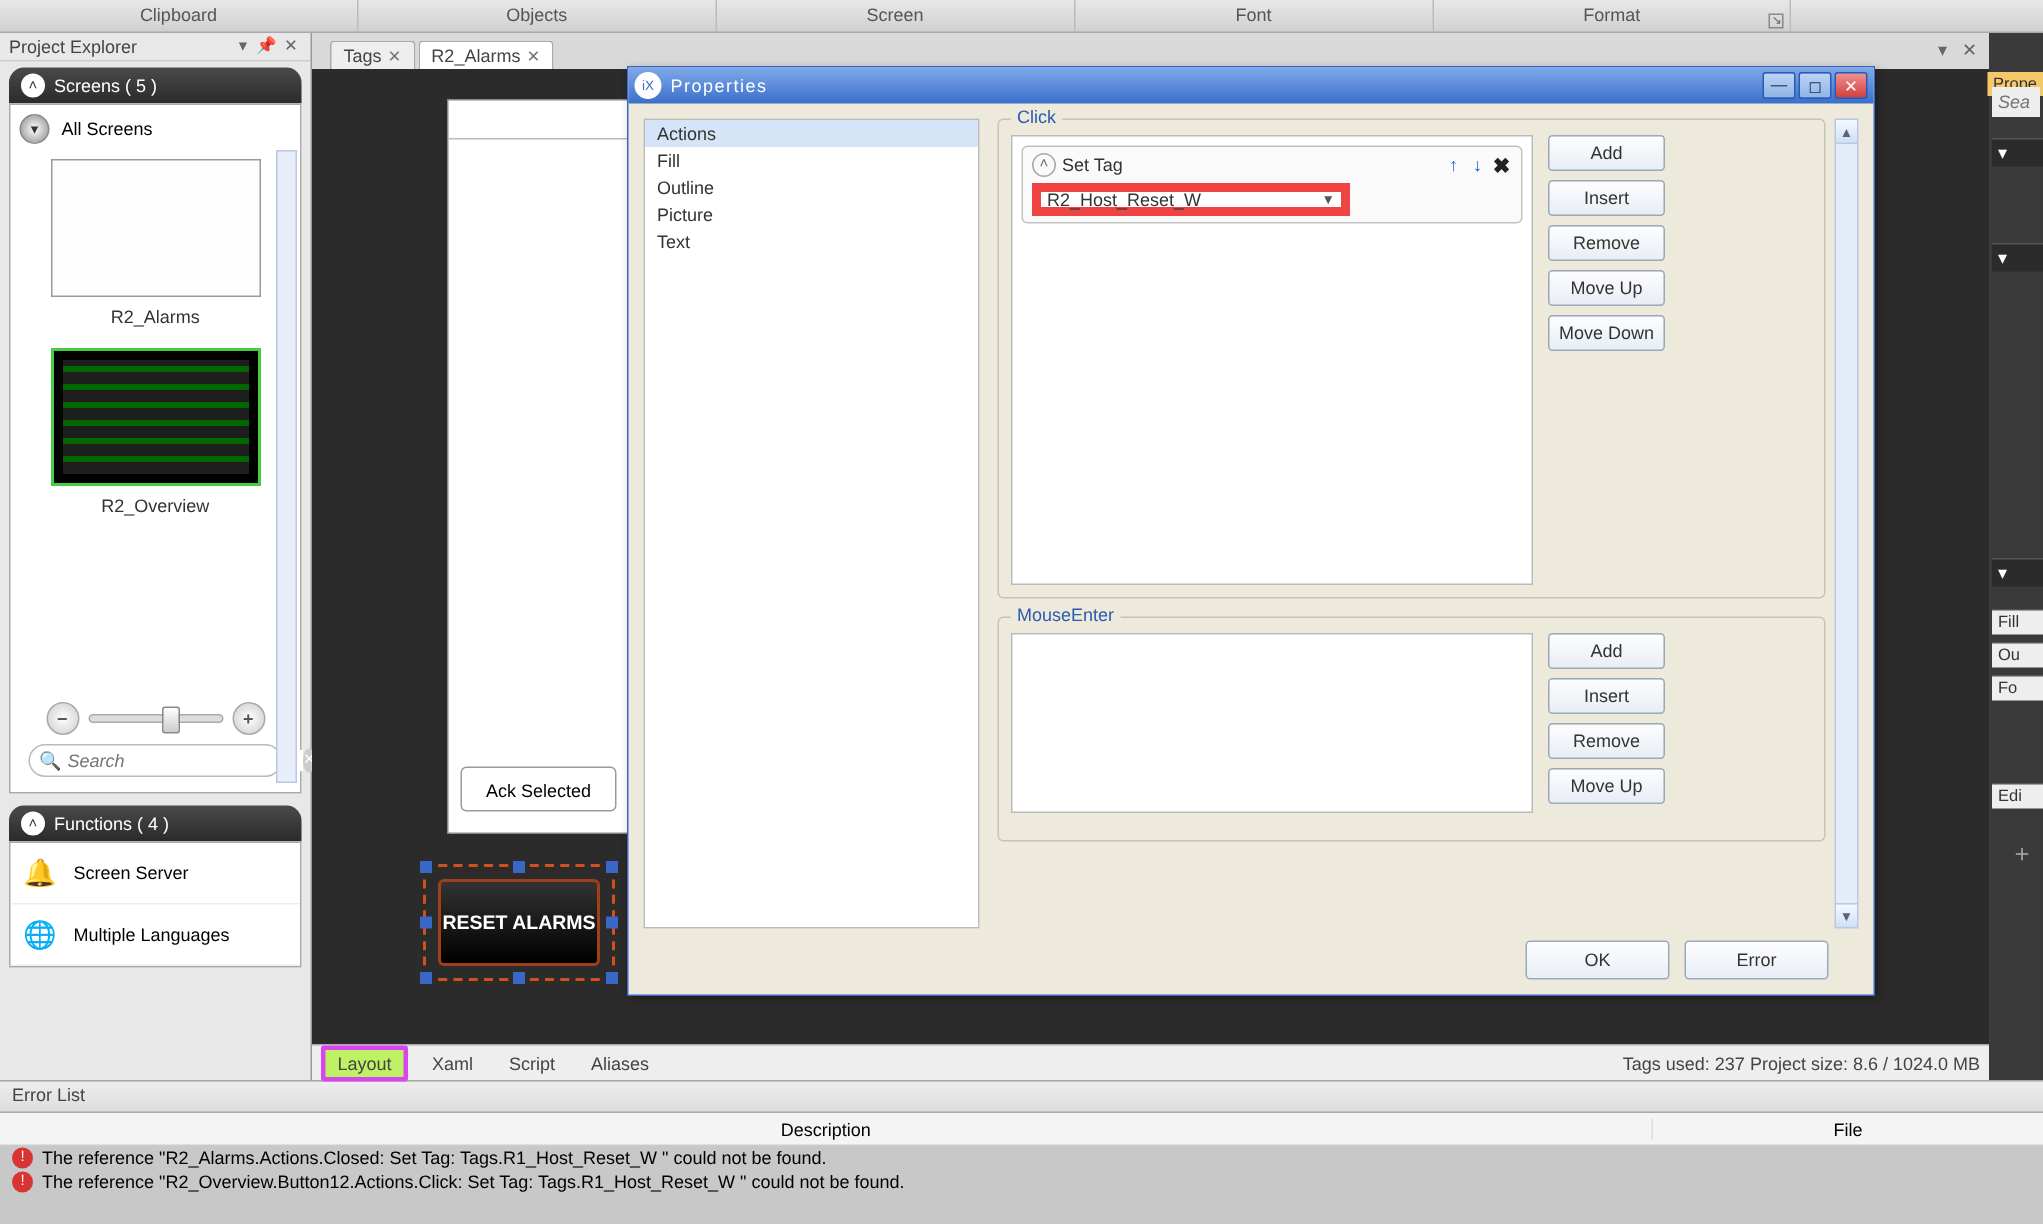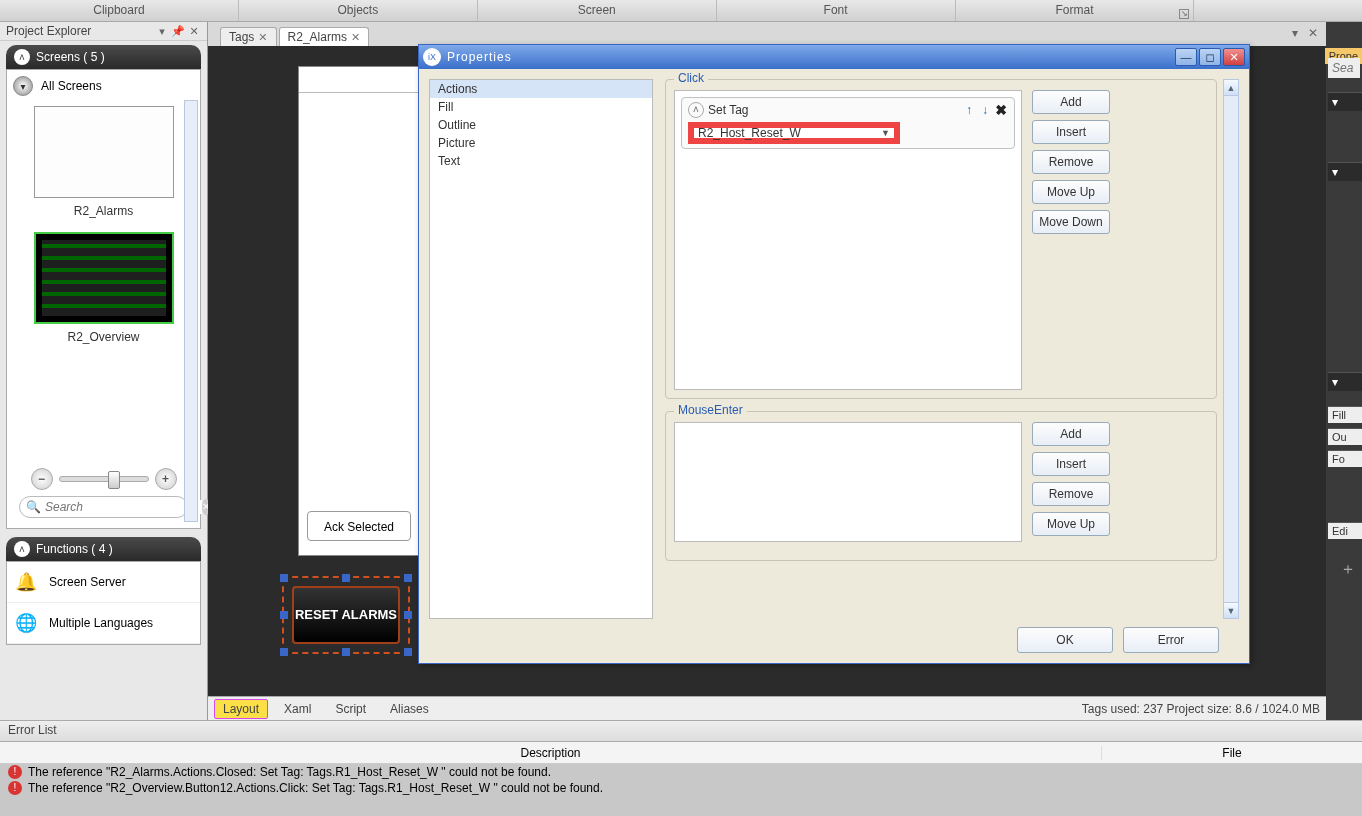--- a/index.html
+++ b/index.html
@@ -65,21 +65,21 @@
 
 .reset-btn-wrap{position:absolute;left:74px;top:530px;width:128px;height:78px;border:2px dashed #d05020;}
 .reset-btn-wrap .handle{position:absolute;width:8px;height:8px;background:#3a66c7;}
 .h-tl{left:-4px;top:-4px}.h-tr{right:-4px;top:-4px}.h-bl{left:-4px;bottom:-4px}.h-br{right:-4px;bottom:-4px}
 .h-tm{left:50%;top:-4px;margin-left:-4px}.h-bm{left:50%;bottom:-4px;margin-left:-4px}
 .h-ml{left:-4px;top:50%;margin-top:-4px}.h-mr{right:-4px;top:50%;margin-top:-4px}
 .reset-btn{position:absolute;inset:8px;background:linear-gradient(#333,#000);border:2px solid #a04018;border-radius:4px;color:#fff;display:flex;align-items:center;justify-content:center;text-align:center;font-weight:bold;font-size:13px;line-height:1.2;}
 
 .bottom-tabs{height:24px;background:#eee;border-top:1px solid #aaa;display:flex;align-items:center;padding:0 6px;gap:8px;}
 .btab{padding:2px 8px;color:#444;}
-.btab.active{background:#fde047;border:1px solid #d946ef;border-radius:2px;}
+.btab.active{background:#bef264;border:3px solid #d946ef;border-radius:2px;}
 .status-right{margin-left:auto;color:#444;}
 
 
 .right-panel{width:36px;background:#3a3a3a;position:relative;}
 .rp-tab{position:absolute;top:6px;right:0;background:#f7c869;color:#333;padding:2px 4px;font-size:11px;margin-top:20px;}
 .rp-sec{position:absolute;right:0;left:2px;background:#2b2b2b;border-top:1px solid #555;color:#ddd;font-size:11px;padding:2px 4px;}
 .rp-sec .tri{color:#fff;margin-right:2px;}
 .rp-search{position:absolute;top:36px;left:2px;right:2px;height:20px;background:#555;}
 .rp-search input{width:100%;height:100%;border:none;background:#eee;font-style:italic;color:#888;padding:0 4px;}
 .plus-ico{position:absolute;right:6px;bottom:140px;color:#aaa;font-size:16px;}

